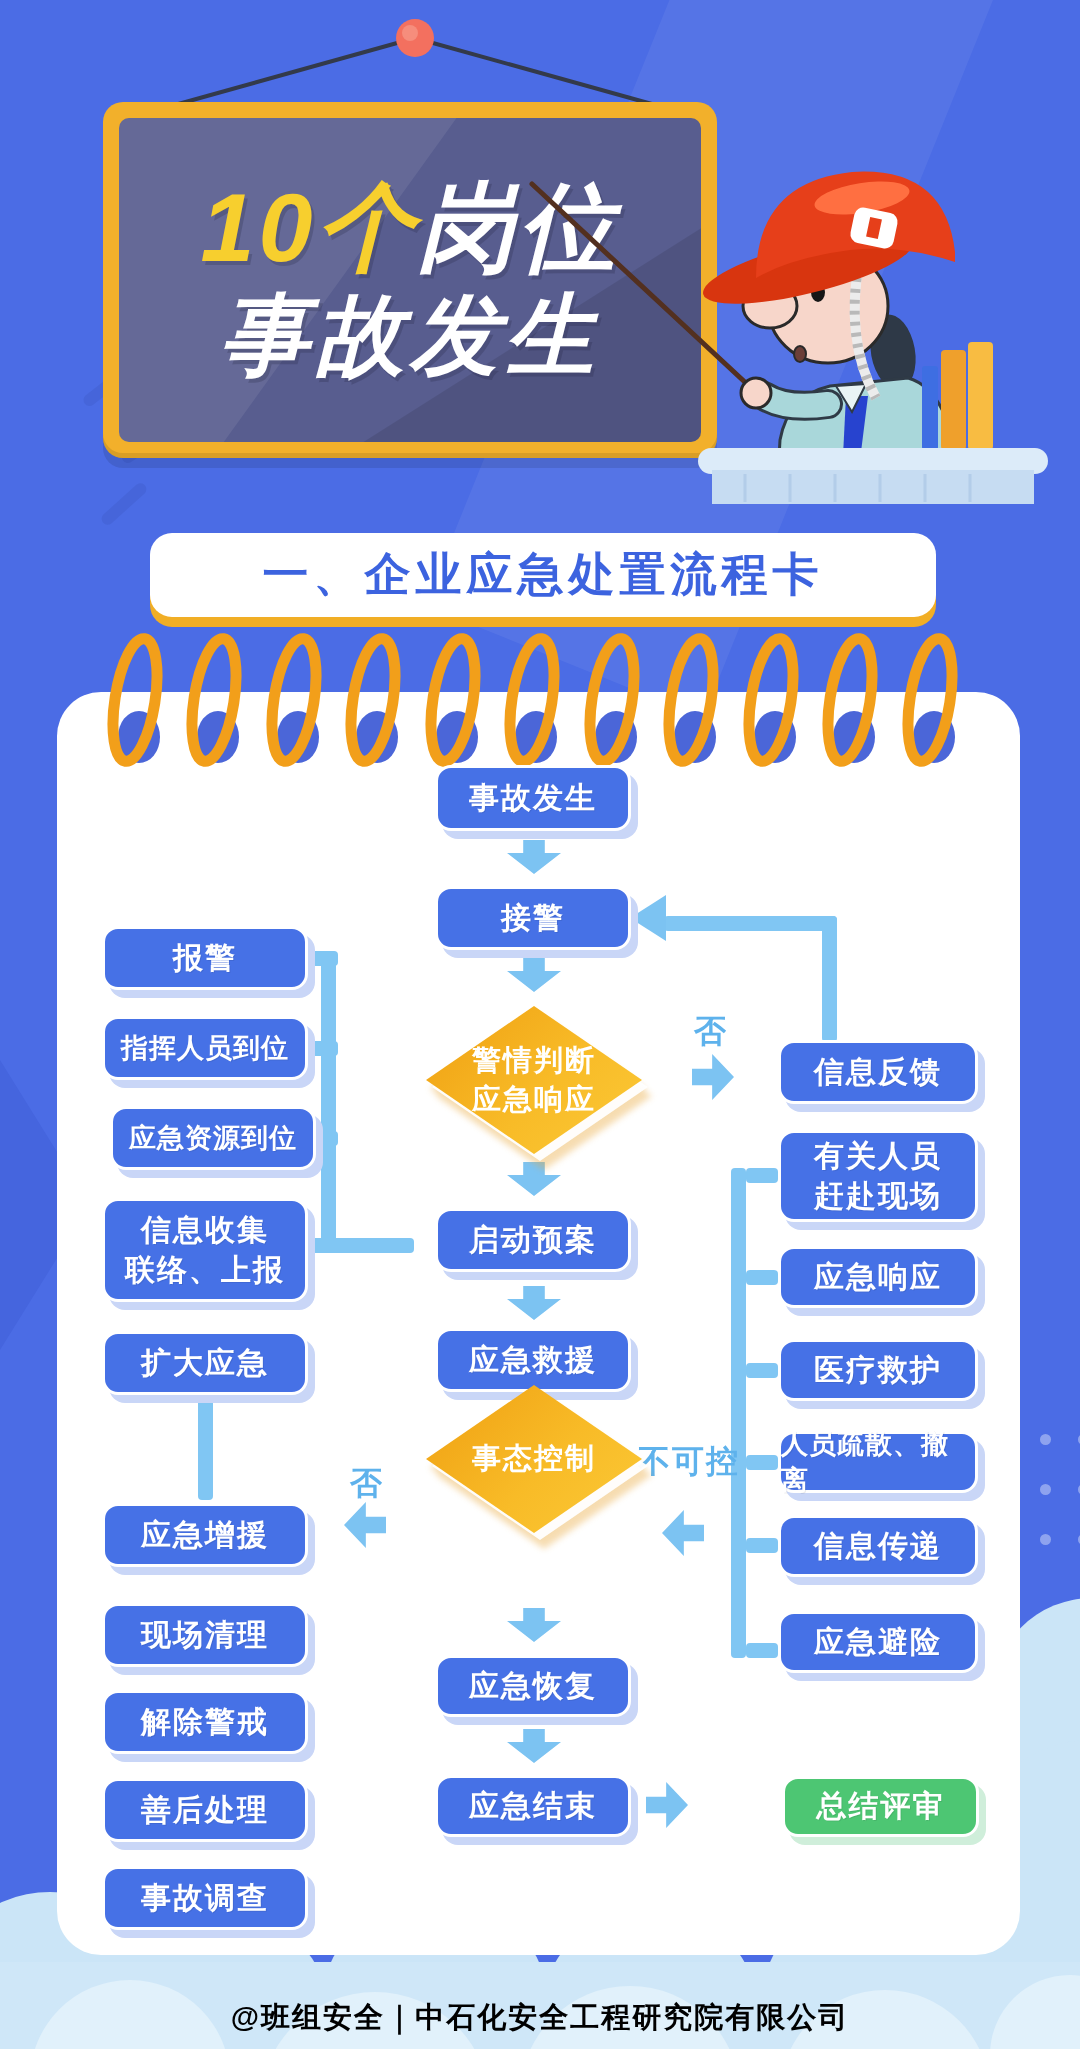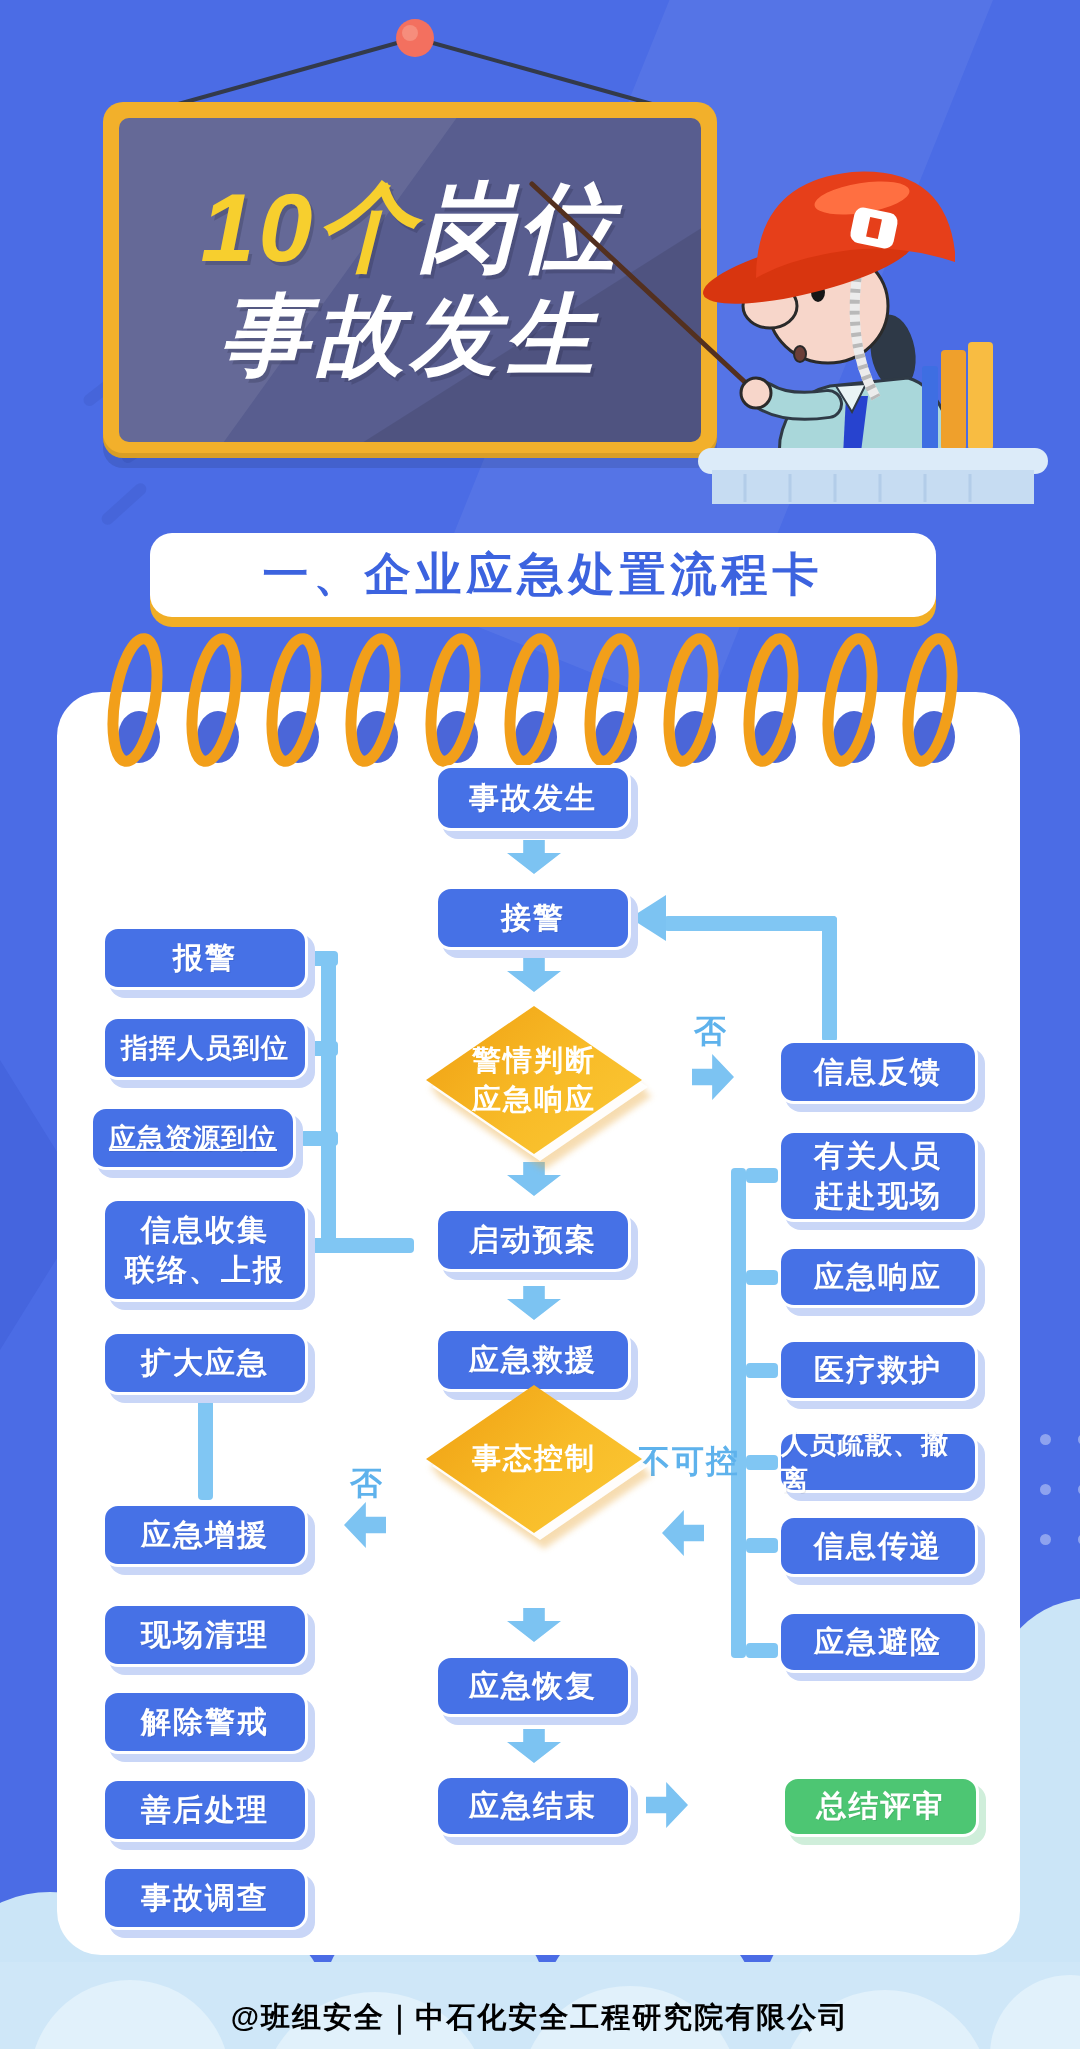--- a/index.html
+++ b/index.html
@@ -238,21 +238,21 @@
   <div class="dia-wrap" style="left:426px;top:1385px;width:216px;height:148px;">
     <div class="dia">
       <span>事态控制</span>
     </div>
   </div>
   <div class="node" style="left:435px;top:1655px;width:196px;height:62px;">应急恢复</div>
   <div class="node" style="left:435px;top:1775px;width:196px;height:62px;">应急结束</div>
 
   <div class="node" style="left:102px;top:926px;width:206px;height:64px;">报警</div>
   <div class="node small" style="left:102px;top:1016px;width:206px;height:64px;">指挥人员到位</div>
-  <div class="node small" style="left:90px;top:1106px;width:206px;height:64px;text-decoration:underline;">应急资源到位</div>
+  <div class="node small" style="left:110px;top:1106px;width:206px;height:64px;">应急资源到位</div>
   <div class="node two" style="left:102px;top:1198px;width:206px;height:104px;">
     <span>信息收集</span>
     <span>联络、上报</span>
   </div>
   <div class="node" style="left:102px;top:1503px;width:206px;height:64px;">应急增援</div>
   <div class="node" style="left:102px;top:1331px;width:206px;height:64px;">扩大应急</div>
   <div class="node" style="left:102px;top:1603px;width:206px;height:64px;">现场清理</div>
   <div class="node" style="left:102px;top:1690px;width:206px;height:64px;">解除警戒</div>
   <div class="node" style="left:102px;top:1778px;width:206px;height:64px;">善后处理</div>
   <div class="node" style="left:102px;top:1866px;width:206px;height:64px;">事故调查</div>

